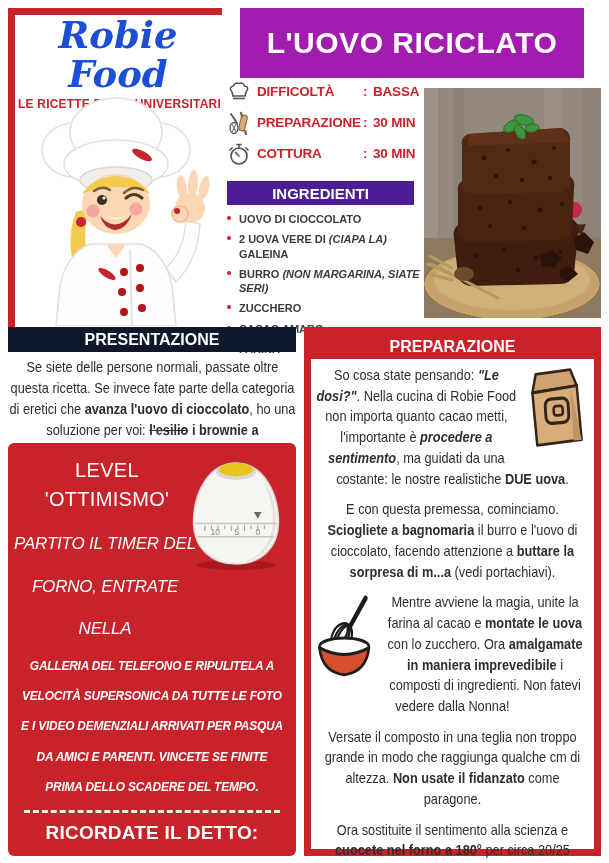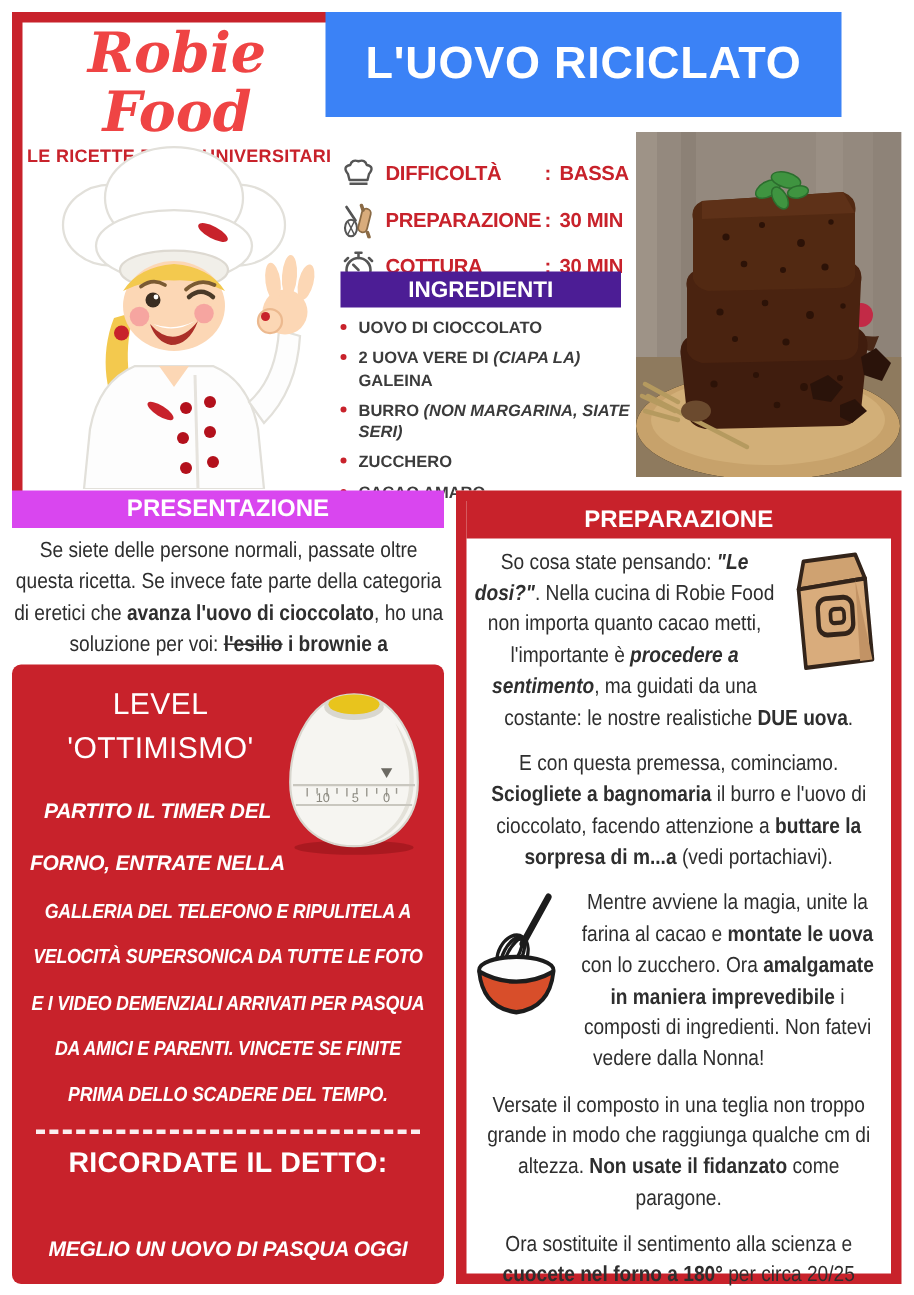--- a/index.html
+++ b/index.html
@@ -3,53 +3,53 @@
 <meta charset="utf-8">
 <style>
   html,body{margin:0;padding:0;background:#fff;}
   .page{position:relative;width:609px;height:863px;background:#fff;overflow:hidden;
         font-family:"Liberation Sans",sans-serif;color:#333;}
   
   .frame-top{position:absolute;left:8px;top:8px;width:214px;height:7px;background:#c8222b;}
   .frame-left{position:absolute;left:8px;top:8px;width:7px;height:321px;background:#c8222b;}
   .logo-box{position:absolute;left:18px;top:16px;width:200px;text-align:center;}
   .logo-name{font-family:"DejaVu Serif",serif;font-style:italic;font-weight:700;
-             font-size:37px;color:#ef4444;line-height:1.05;}
+             font-size:37px;color:#1d4ed8;line-height:1.05;}
   .logo-tagline{font-size:12px;font-weight:700;color:#c8222b;letter-spacing:.2px;margin-top:3px;white-space:nowrap;}
-  .title-banner{position:absolute;left:217px;top:8px;width:344px;height:70px;background:#3b82f6;
+  .title-banner{position:absolute;left:240px;top:8px;width:344px;height:70px;background:#a21caf;
                 color:#fff;display:flex;align-items:center;justify-content:center;
                 font-size:30px;font-weight:700;letter-spacing:.5px;white-space:nowrap;}
   
-  .info-rows{position:absolute;left:227px;top:100px;width:198px;}
+  .info-rows{position:absolute;left:227px;top:76px;width:198px;}
   .info-row{display:grid;grid-template-columns:30px 106px 10px auto;align-items:center;height:31px;color:#c8222b;}
   .info-row .lbl,.info-row .val,.info-row .col{font-size:13.5px;font-weight:700;letter-spacing:-.2px;}
   .icon-cell{width:24px;height:24px;}
   .ing-banner{position:absolute;left:227px;top:181px;width:187px;height:24px;background:#4c1d95;color:#fff;
               display:flex;align-items:center;justify-content:center;font-size:15px;font-weight:700;}
   .ing-list{position:absolute;left:227px;top:212px;width:200px;}
   .ing-item{display:flex;gap:8px;margin-bottom:6px;font-size:11px;font-weight:700;color:#3b3b3b;line-height:1.3;}
   .ing-item .dot{flex:0 0 4px;width:4px;height:4px;border-radius:50%;background:#c8222b;margin-top:4px;}
   
   .photo{position:absolute;left:424px;top:88px;width:177px;height:230px;}
   
   .chef{position:absolute;left:14px;top:92px;width:204px;height:234px;}
   
-  .pres-banner{position:absolute;left:8px;top:327px;width:288px;height:25px;background:#d946ef;color:#fff;
+  .pres-banner{position:absolute;left:8px;top:327px;width:288px;height:25px;background:#0f172a;color:#fff;
                display:flex;align-items:center;justify-content:center;font-size:16px;font-weight:700;}
   .pres-body{position:absolute;left:9px;top:357px;width:287px;overflow:visible;}
   .cx{width:113.6%;transform:scaleX(.88);transform-origin:left top;}
   .pres-body .cx{text-align:center;font-size:14.5px;line-height:1.45;color:#2e2e2e;}
   span.b{font-weight:700;} span.i{font-style:italic;} span.s{text-decoration:line-through;}
   
   .level-box{position:absolute;left:8px;top:443px;width:288px;height:413px;background:#c8222b;border-radius:6px;
              box-sizing:border-box;padding-top:13px;color:#fff;}
   .egg-timer{position:absolute;right:8px;top:14px;width:104px;height:114px;}
   .level-title{width:178px;margin-left:10px;text-align:center;font-weight:400;font-size:20px;line-height:1.45;letter-spacing:.3px;}
   .level-narrow{width:190px;margin-left:2px;margin-top:9px;text-align:center;}
-  .level-narrow .line{display:block;font-style:italic;font-weight:700;font-size:14px;line-height:2.5;letter-spacing:-.2px;text-align:center;}
+  .level-narrow .line{display:block;font-style:italic;font-weight:400;font-size:17px;line-height:2.5;letter-spacing:-.2px;text-align:center;}
   .level-wide{width:100%;text-align:center;}
   .level-wide .cx{text-align:center;}
   .level-wide .line{display:block;font-style:italic;font-weight:700;font-size:13.5px;line-height:2.25;letter-spacing:-.2px;}
   .divider{margin:8px 16px 4px;border-top:3px dashed rgba(255,255,255,.92);}
   .detto-header{text-align:center;font-size:19px;font-weight:700;margin-top:9px;letter-spacing:.2px;}
   .detto-lines{text-align:center;margin-top:6px;}
   .detto-lines .line{display:block;font-style:italic;font-weight:700;font-size:14px;line-height:1.95;letter-spacing:-.2px;margin-top:32px;}
   
   .prep-box{position:absolute;left:304px;top:327px;width:297px;height:529px;box-sizing:border-box;
             border:7px solid #c8222b;background:#fff;}

